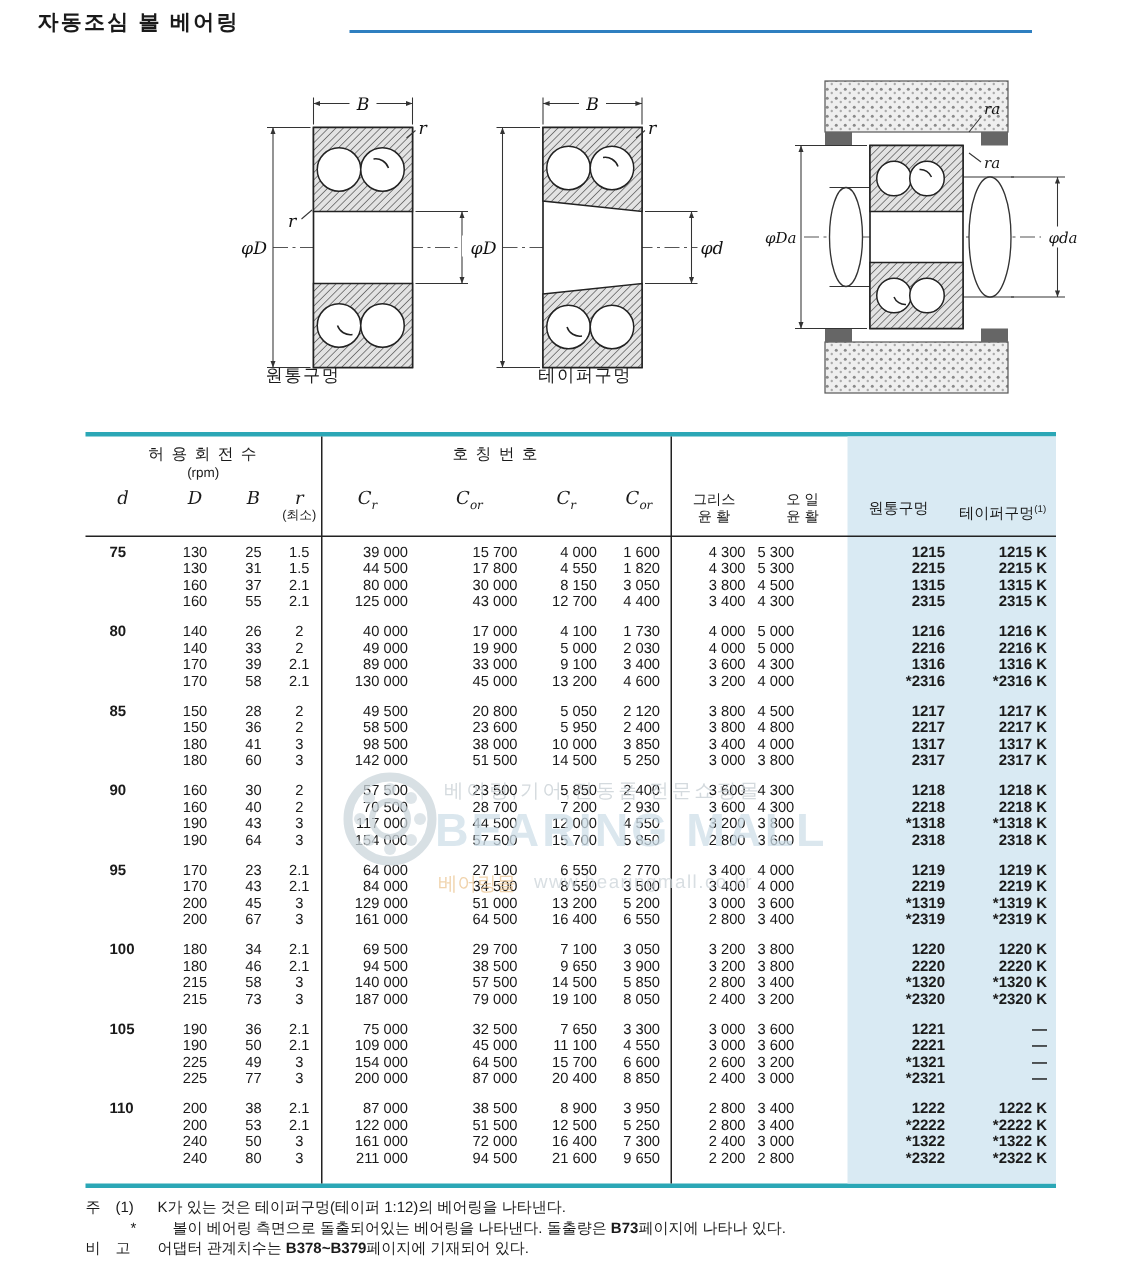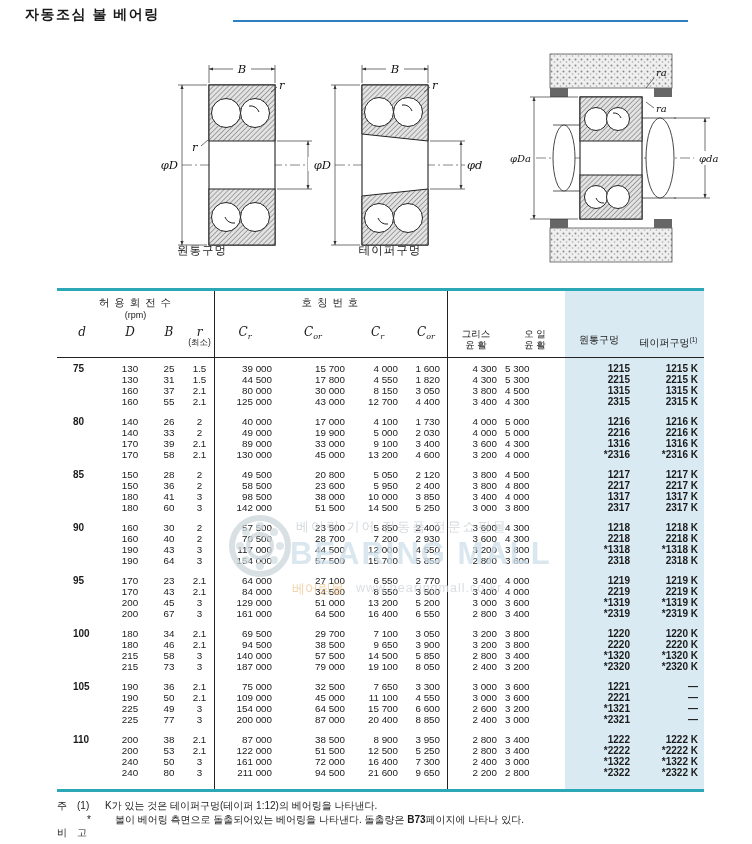--- a/index.html
+++ b/index.html
@@ -713,14 +713,15 @@
     <span>K가 있는 것은 테이퍼구멍(테이퍼 1:12)의 베어링을 나타낸다.</span>
   </div>
   <div class="nline">
     <span class="nl1"></span>
     <span class="nl2 star">*</span>
     <span><span>볼이 베어링 측면으로 돌출되어있는 베어링을 나타낸다. 돌출량은 </span><b>B73</b><span>페이지에 나타나 있다.</span></span>
   </div>
   <div class="nline">
     <span class="nl1">비</span>
     <span class="nl2">고</span>
+    <span><span>어댑터 관계치수는 </span><b>B378~B379</b><span>페이지에 기재되어 있다.</span></span>
   </div>
 </div>
 
 </body></html>

